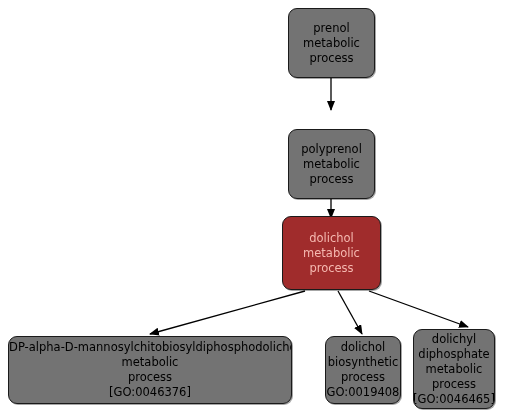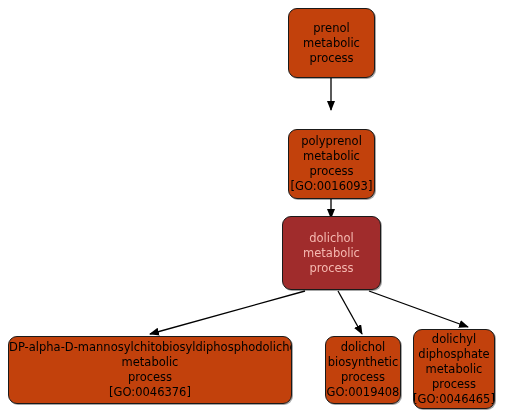--- a/index.html
+++ b/index.html
@@ -42,21 +42,21 @@
     line-height: 15px;
     font-size: 11.5px;
     overflow: hidden;
     box-shadow: 1px 1px 0 rgba(0,0,0,0.35);
   }
   .node .line {
     display: block;
     white-space: nowrap;
   }
   .node.pink {
-    background: #c2410c;
+    background: #737373;
     color: #000000;
   }
   .node.dark {
     background: #a02c2c;
     color: #f5b8b0;
   }
 </style>
 </head>
 <body>
 
@@ -93,21 +93,20 @@
   <div class="node pink" style="left:288px; top:8px; width:87px; height:70px;">
     <span class="line">prenol</span>
     <span class="line">metabolic</span>
     <span class="line">process</span>
   </div>
 
   <div class="node pink" style="left:288px; top:110px; width:87px; height:70px;margin-top:19px;">
     <span class="line">polyprenol</span>
     <span class="line">metabolic</span>
     <span class="line">process</span>
-    <span class="line">[GO:0016093]</span>
   </div>
 
   <div class="node dark" style="left:282px; top:216px; width:99px; height:74px;">
     <span class="line">dolichol</span>
     <span class="line">metabolic</span>
     <span class="line">process</span>
   </div>
 
   <div class="node pink" style="left:8px; top:336px; width:284px; height:68px;">
     <span class="line">GDP-alpha-D-mannosylchitobiosyldiphosphodolichol</span>

